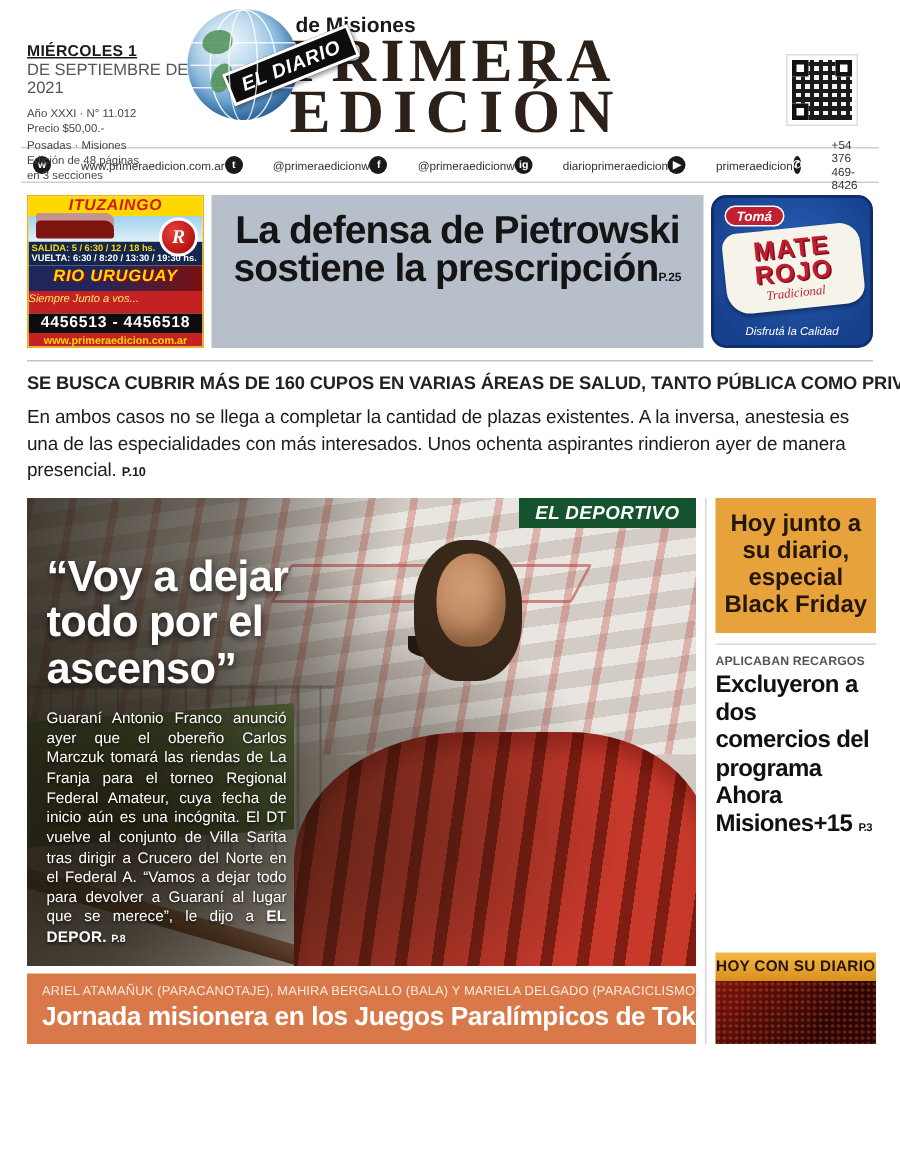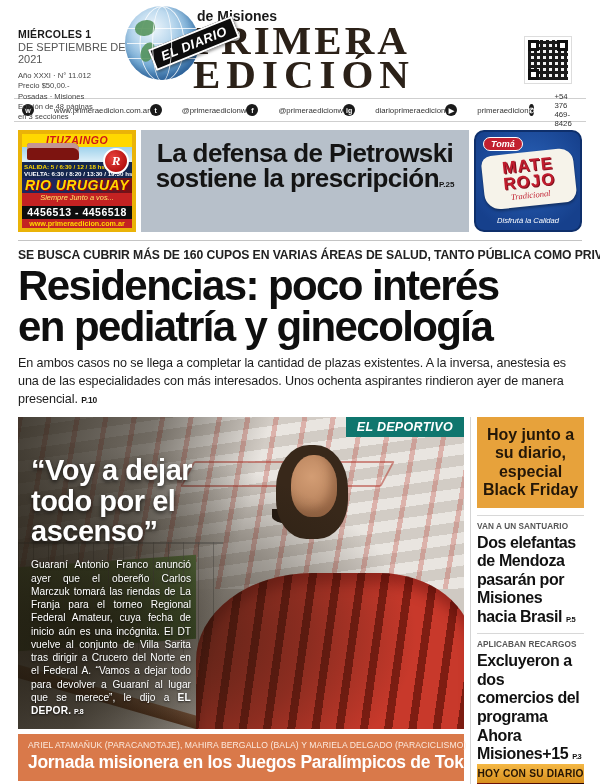--- a/index.html
+++ b/index.html
@@ -3,21 +3,21 @@
 <meta charset="utf-8">
 <style>
   * { margin:0; padding:0; box-sizing:border-box; }
   html,body { background:#ffffff; }
   body { width:600px; height:784px; font-family:"Liberation Sans", sans-serif; color:#111; overflow:hidden; }
   .page { width:600px; height:784px; position:relative; background:#fff; }
 
   
   .masthead { position:relative; height:98px; }
   .dateblock { position:absolute; left:18px; top:28px; width:118px; }
-  .day { font-size:10.5px; font-weight:bold; color:#1a1a1a; letter-spacing:.2px; }
+  .day { font-size:10.5px; font-weight:bold; color:#1a1a1a; letter-spacing:.2px;text-decoration:underline; }
   .date { font-size:11px; color:#555; margin-top:1px; margin-bottom:6px; }
   .meta-line { font-size:7.6px; color:#444; line-height:1.35; }
 
   .brand { position:absolute; left:125px; top:6px; display:flex; }
   .globe { position:relative; width:74px; height:74px; border-radius:50%;
     background:radial-gradient(circle at 38% 30%, #eef6fc 0%, #bcd9ee 28%, #6fa8d4 58%, #3a78b4 82%, #2a639c 100%);
     box-shadow:inset -4px -6px 10px rgba(20,60,110,.45); flex:0 0 auto; }
   .globe::before { content:""; position:absolute; left:50%; top:0; width:58%; height:100%;
     transform:translateX(-50%); border:1.5px solid rgba(255,255,255,.85); border-radius:50%; }
   .globe::after { content:""; position:absolute; left:50%; top:0; width:24%; height:100%;
@@ -48,37 +48,37 @@
   .socialbar { margin:0 14px; height:24px; border-top:1px solid #cfcfcf; border-bottom:1px solid #cfcfcf;
     display:flex; align-items:center; justify-content:space-between; padding:0 8px; }
   .soc-item { display:flex; align-items:center; gap:20px; font-size:7.8px; color:#333; }
   .soc-ic { width:12px; height:12px; border-radius:50%; background:#1a1a1a; color:#fff;
     font-size:7px; font-weight:bold; display:flex; align-items:center; justify-content:center; line-height:1; }
 
   
   .midband { margin:8px 18px 0; display:flex; gap:5px; height:102px; }
 
   
-  .ad-bus { width:118px; flex:0 0 auto; border:4px solid #eab308; display:flex; flex-direction:column; overflow:hidden; }
+  .ad-bus { width:118px; flex:0 0 auto; border:1px solid #eab308; display:flex; flex-direction:column; overflow:hidden; }
   .bus-head { background:#ffd800; color:#cf1717; font-weight:bold; font-style:italic; font-size:10.5px;
     text-align:center; height:13px; line-height:13px; letter-spacing:.5px; }
   .bus-scene { position:relative; height:29px; background:linear-gradient(#9fd2ec,#dff0f9); }
   .bus-body { position:absolute; left:5px; bottom:2px; width:52px; height:17px; background:#7d1410;
     border-radius:3px 6px 2px 2px; box-shadow:inset 0 5px 0 rgba(255,255,255,.55); }
   .bus-logo { position:absolute; right:3px; top:1px; width:26px; height:26px; border-radius:50%;
     background:radial-gradient(circle at 35% 35%, #e8413c, #b3100f 75%); border:2px solid #fff;
     color:#fff; font-family:"Liberation Serif", serif; font-style:italic; font-weight:bold; font-size:13px;
     display:flex; align-items:center; justify-content:center; }
   .bus-times { background:#14264e; padding:1px 2px; }
   .bus-salida { color:#ffd800; font-size:6.2px; font-weight:bold; white-space:nowrap; }
   .bus-vuelta { color:#fff; font-size:6.2px; font-weight:bold; white-space:nowrap; }
   .bus-brand { background:linear-gradient(100deg,#20265c 40%, #7c1010); color:#ffd800; text-align:center;
-    font-size:14px; font-weight:bold; font-style:italic; height:30px; line-height:15px; letter-spacing:.5px;
+    font-size:11px; font-weight:bold; font-style:italic; height:30px; line-height:15px; letter-spacing:.5px;
     text-shadow:1px 1px 0 #a00; white-space:nowrap; }
-  .bus-slogan { background:#c42222; color:#ffe96b; font-style:italic; font-size:7.4px; text-align:center;
+  .bus-slogan { background:#c42222; color:#ffe96b; font-style:italic; font-size:7.4px; 
     height:26px; line-height:10px; white-space:nowrap; }
   .bus-phones { background:#0d0d0d; color:#fff; font-weight:bold; font-size:10.5px; text-align:center;
     height:13px; line-height:13px; letter-spacing:.5px; }
   .bus-web { background:#c42222; color:#ffd800; font-weight:bold; font-size:7.2px; text-align:center;
     flex:1; display:flex; align-items:center; justify-content:center; white-space:nowrap; }
 
   
   .second-story { flex:1; background:#b7c0ca; text-align:center; padding:7px 6px 4px; }
   .ss-kicker { font-size:9.6px; font-weight:bold; color:#1c1c1c; letter-spacing:.1px; white-space:nowrap; }
   .ss-head { font-size:26px; font-weight:bold; color:#141414; line-height:.98; letter-spacing:-.6px; margin-top:4px; }
@@ -131,21 +131,21 @@
     box-shadow:inset -6px -8px 10px rgba(90,50,25,.35); }
   .man-body { position:absolute; right:-2%; bottom:-4%; width:62%; height:54%;
     background:repeating-linear-gradient(98deg, #c8392b 0 16px, #7e1d12 16px 24px);
     border-radius:42% 34% 0 0 / 52% 44% 0 0; box-shadow:inset 0 10px 14px rgba(60,0,0,.35); }
   .man-collar { position:absolute; right:30%; top:29.5%; width:58px; height:16px; background:#241a12;
     border-radius:0 0 50% 50%; }
   .ph-shade { position:absolute; inset:0;
     background:
       linear-gradient(105deg, rgba(32,26,16,.82) 0%, rgba(32,26,16,.55) 26%, rgba(32,26,16,0) 48%),
       radial-gradient(ellipse at 14% 70%, rgba(28,22,12,.85) 0%, rgba(28,22,12,.35) 42%, rgba(28,22,12,0) 62%); }
-  .ph-tag { position:absolute; top:0; right:0; background:#0f766e; color:#fff; font-weight:bold;
+  .ph-tag { position:absolute; top:0; right:0; background:#14532d; color:#fff; font-weight:bold;
     font-style:italic; font-size:12.5px; letter-spacing:.3px; padding:3px 11px; }
   .ph-quote { position:absolute; left:13px; top:38px; width:178px; color:#fff; font-size:29px;
     font-weight:bold; line-height:1.05; letter-spacing:-.5px; text-shadow:0 2px 4px rgba(0,0,0,.65); }
   .ph-body { position:absolute; left:13px; bottom:12px; width:160px; color:#fff; font-size:10.2px;
     line-height:1.3; text-align:justify; text-shadow:0 1px 2px rgba(0,0,0,.7); }
   .ph-body b { letter-spacing:.2px; }
   .ph-page { font-size:7px; font-weight:bold; }
 
   
   .bottom-strip { margin-top:5px; height:47px; background:#d9794a; color:#fff; padding:6px 10px 0; }
@@ -268,22 +268,20 @@
         <div class="mate-l1">MATE</div>
         <div class="mate-l2">ROJO</div>
         <div class="mate-script">Tradicional</div>
       </div>
       <div class="mate-bottom">Disfrutá la Calidad</div>
     </div>
   </section>
 
   <section class="main-story">
     <div class="ms-kicker">SE BUSCA CUBRIR MÁS DE 160 CUPOS EN VARIAS ÁREAS DE SALUD, TANTO PÚBLICA COMO PRIVADA</div>
-    <h1 class="ms-head"><span>Residencias: poco interés</span><br>
-      <span>en pediatría y ginecología</span></h1>
     <p class="ms-deck"><span>En ambos casos no se llega a completar la cantidad de plazas existentes. A la inversa, anestesia es una de las especialidades con más interesados. Unos ochenta aspirantes rindieron ayer de manera presencial.</span>
       <span class="ms-page">P.10</span></p>
   </section>
 
   <section class="content-row">
 
     <div class="left-col">
       <figure class="photo">
         <div class="ph-stands"></div>
         <div class="ph-rail-red"></div>
@@ -305,25 +303,20 @@
       <div class="bottom-strip">
         <div class="bs-kicker">ARIEL ATAMAÑUK (PARACANOTAJE), MAHIRA BERGALLO (BALA) Y MARIELA DELGADO (PARACICLISMO)</div>
         <div class="bs-head"><span>Jornada misionera en los Juegos Paralímpicos de Tokio</span>
           <span class="bs-page">P.4</span></div>
       </div>
     </div>
 
     <aside class="sidebar">
       <div class="promo">Hoy junto a su diario, especial Black Friday</div>
 
-      <article class="sb-story">
-        <div class="sb-kicker">VAN A UN SANTUARIO</div>
-        <div class="sb-head"><span>Dos elefantas de Mendoza pasarán por Misiones hacia Brasil</span>
-          <span class="sb-page">P.5</span></div>
-      </article>
 
       <article class="sb-story">
         <div class="sb-kicker">APLICABAN RECARGOS</div>
         <div class="sb-head"><span>Excluyeron a dos comercios del programa Ahora Misiones+15</span>
           <span class="sb-page">P.3</span></div>
       </article>
 
       <div class="supplement">
         <div class="sup-head">HOY CON SU DIARIO</div>
         <div class="sup-panel">

